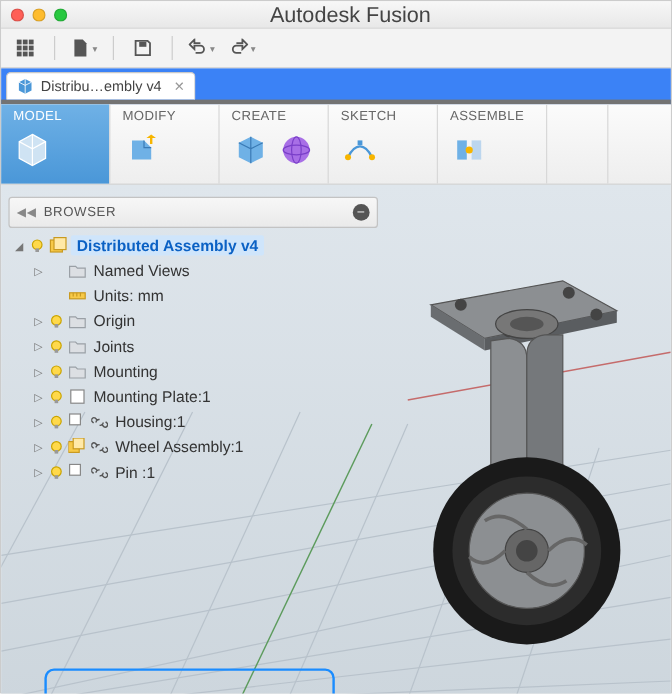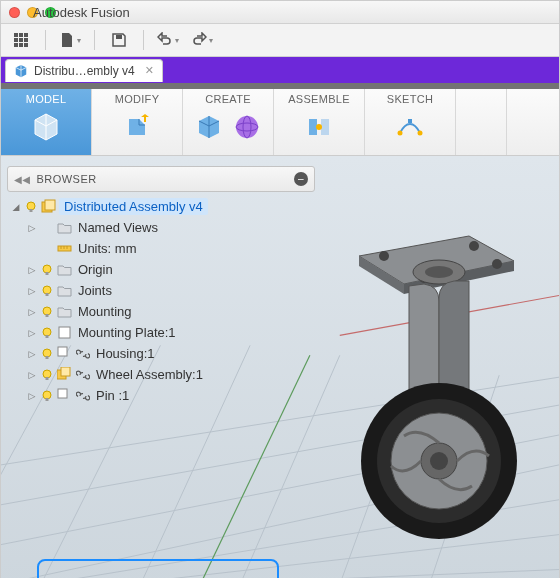--- a/index.html
+++ b/index.html
@@ -1,50 +1,50 @@
 <!DOCTYPE html>
 <html><head>
 <meta charset="utf-8">
 <style>
 html,body{margin:0;padding:0;font-family:"Helvetica Neue",Arial,sans-serif;font-size:12px;color:#333;background:#fff;overflow:hidden}
 .window{width:560px;height:578px;position:relative;background:#f5f5f5;border:1px solid #ccc;box-sizing:border-box}
 .titlebar{height:22px;background:linear-gradient(#f7f7f7,#e8e8e8);display:flex;align-items:center;padding:0 8px;border-bottom:1px solid #d0d0d0}
 .tl-dot{width:11px;height:11px;border-radius:50%;margin-right:7px;border:1px solid rgba(0,0,0,.15);box-sizing:border-box}
 .tl-red{background:#ff5f57}.tl-yellow{background:#febc2e}.tl-green{background:#28c840}
-.titlebar-title{flex:1;text-align:left;color:#444;font-size:13px;margin-left:-30px}
+.titlebar-title{flex:1;text-align:center;color:#444;font-size:18px;margin-left:-30px}
 .toolbar1{height:32px;background:#f3f3f3;border-bottom:1px solid #d0d0d0;display:flex;align-items:center;padding:0 6px;gap:6px}
 .tbtn{display:flex;align-items:center;justify-content:center;width:28px;height:24px;border-radius:3px;color:#555}
 .tbtn svg{width:16px;height:16px}
 .tbtn .caret{font-size:8px;color:#888;margin-left:2px}
 .sep{width:1px;height:20px;background:#ccc;margin:0 4px}
-.doctabs{height:26px;background:#6d28d9;border-bottom:6px solid #737373;display:flex;align-items:center;padding-left:4px}
+.doctabs{height:26px;background:#3b82f6;border-bottom:4px solid #737373;display:flex;align-items:flex-end;padding-left:4px}
 .doctab{display:flex;align-items:center;gap:6px;background:#fff;border:1px solid #c9c9c9;border-bottom:none;border-radius:4px 4px 0 0;padding:4px 8px;font-size:12px;color:#444}
 .doctab .cube{width:14px;height:14px}
 .doctab .x{color:#999;font-size:11px;margin-left:4px}
 .ribbon{height:66px;background:linear-gradient(#fbfbfb,#eee);border-bottom:1px solid #ccc;display:flex}
-.rcol{border-right:1px solid #d8d8d8;display:flex;flex-direction:column;align-items:center;padding:4px 10px 2px 10px;min-width:70px}
+.rcol{border-right:1px solid #d8d8d8;display:flex;flex-direction:column;align-items:flex-start;padding:4px 10px 2px 10px;min-width:70px}
 .rcol.active{background:linear-gradient(#6fb1e6,#4a97d8);color:#fff}
 .rcol .label{font-size:11px;letter-spacing:.3px;height:14px}
 .rcol.active .label{color:#fff}
 .rcol:not(.active) .label{color:#666}
 .ricon-row{display:flex;align-items:center;gap:6px;margin-top:4px}
 .ricon{width:32px;height:32px}
 .workspace{position:relative;height:430px;background:linear-gradient(#dfe6ec,#cdd6dd);overflow:hidden}
 .grid-floor{position:absolute;inset:0}
 .browser{position:absolute;left:6px;top:10px;width:308px}
 .browser-head{display:flex;align-items:center;gap:6px;background:linear-gradient(#f7f7f7,#eaeaea);border:1px solid #c3c3c3;border-radius:3px;padding:2px 6px;height:20px;font-size:11px;color:#555;letter-spacing:.5px}
 .browser-head .collapse{font-size:10px;color:#888}
 .browser-head .dash{margin-left:auto;width:14px;height:14px;border-radius:50%;background:#555;color:#fff;display:flex;align-items:center;justify-content:center;font-size:10px;line-height:1}
 .tree{margin-top:4px}
 .trow{display:flex;align-items:center;height:21px;gap:3px;padding-left:4px}
 .trow .arrow{width:10px;height:10px;display:flex;align-items:center;justify-content:center;color:#777;font-size:9px}
 .trow .bulb{width:14px;height:14px}
 .trow .ico{width:15px;height:15px;display:flex;align-items:center;justify-content:center}
 .trow .txt{font-size:13px;color:#333;padding:1px 3px;white-space:nowrap}
-.trow.root .txt{color:#0b61c4;font-weight:400;background:#cfe5fb;border-radius:2px;padding:1px 5px}
+.trow.root .txt{color:#0b61c4;font-weight:700;background:#cfe5fb;border-radius:2px;padding:1px 5px}
 .ind1{padding-left:20px}
 .refbox{position:absolute;left:36px;top:403px;width:238px;height:68px;border:2px solid #1a8cff;border-radius:8px;pointer-events:none}
 .caster{position:absolute;right:20px;top:50px;width:250px;height:350px}
 </style>
 </head>
 <body>
 
 <div class="window">
 
   <div class="titlebar">
@@ -136,37 +136,37 @@
             <path d="M16 5v22M6 10l10 5 10-5" stroke="#3a7ab5" fill="none"></path>
           </svg>
         <svg class="ricon" viewBox="0 0 32 32">
             <circle cx="16" cy="16" r="11" fill="#a86fe6"></circle>
             <ellipse cx="16" cy="16" rx="11" ry="4" fill="none" stroke="#7a3fc9"></ellipse>
             <ellipse cx="16" cy="16" rx="4" ry="11" fill="none" stroke="#7a3fc9"></ellipse>
           </svg>
       </div>
     </div>
     <div class="rcol">
-      <div class="label">ASSEMBLE</div>
-      <div class="ricon-row">
-        <svg class="ricon" viewBox="0 0 32 32">
-            <rect x="6" y="8" width="8" height="16" fill="#6fb1e6"></rect>
-            <rect x="18" y="8" width="8" height="16" fill="#bcd6ee"></rect>
-            <circle cx="16" cy="16" r="3" fill="#f7b500"></circle>
-          </svg>
-      </div>
-    </div>
-    <div class="rcol">
       <div class="label">SKETCH</div>
       <div class="ricon-row">
         <svg class="ricon" viewBox="0 0 32 32">
             <path d="M6 22c6-12 14-12 20 0" fill="none" stroke="#4a97d8" stroke-width="2"></path>
             <circle cx="6" cy="22" r="2.5" fill="#f7b500"></circle>
             <circle cx="26" cy="22" r="2.5" fill="#f7b500"></circle>
             <rect x="14" y="8" width="4" height="4" fill="#4a97d8"></rect>
+          </svg>
+      </div>
+    </div>
+    <div class="rcol">
+      <div class="label">ASSEMBLE</div>
+      <div class="ricon-row">
+        <svg class="ricon" viewBox="0 0 32 32">
+            <rect x="6" y="8" width="8" height="16" fill="#6fb1e6"></rect>
+            <rect x="18" y="8" width="8" height="16" fill="#bcd6ee"></rect>
+            <circle cx="16" cy="16" r="3" fill="#f7b500"></circle>
           </svg>
       </div>
     </div>
     <div class="rcol" style="min-width:30px">
       
     </div>
   </div>
 
   <div class="workspace">
     <svg class="grid-floor" viewBox="0 0 560 430" preserveAspectRatio="none">

